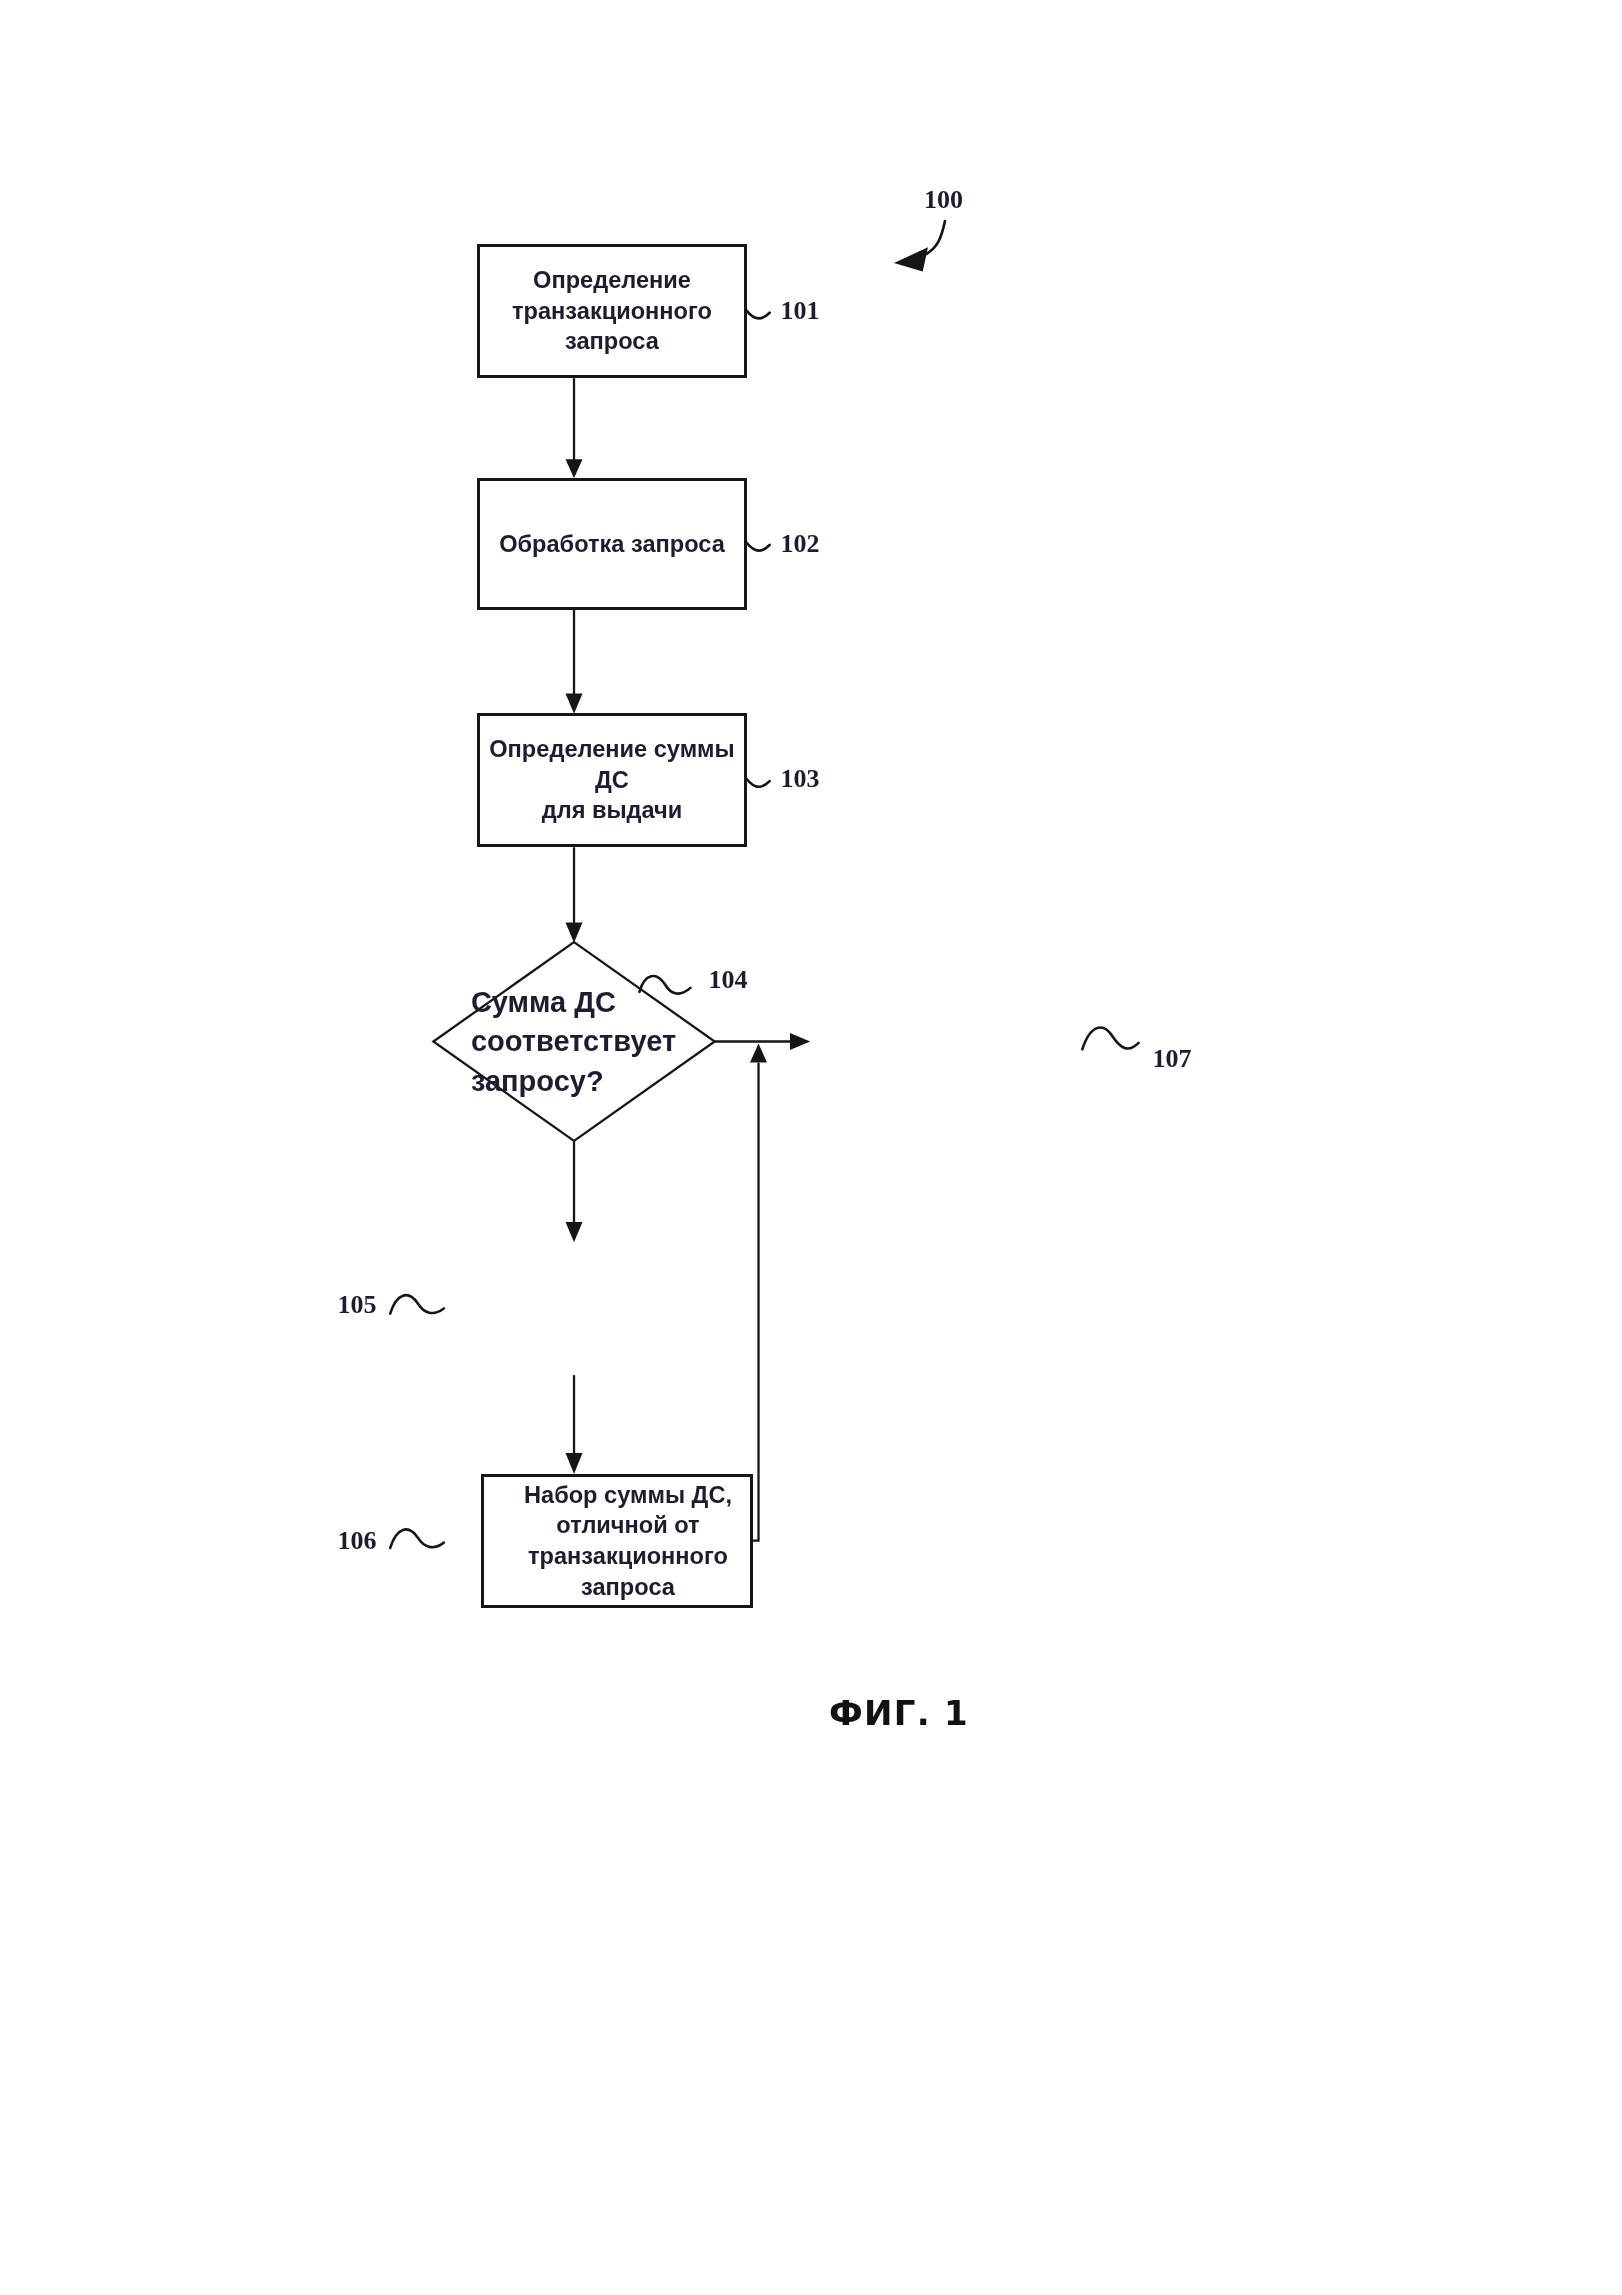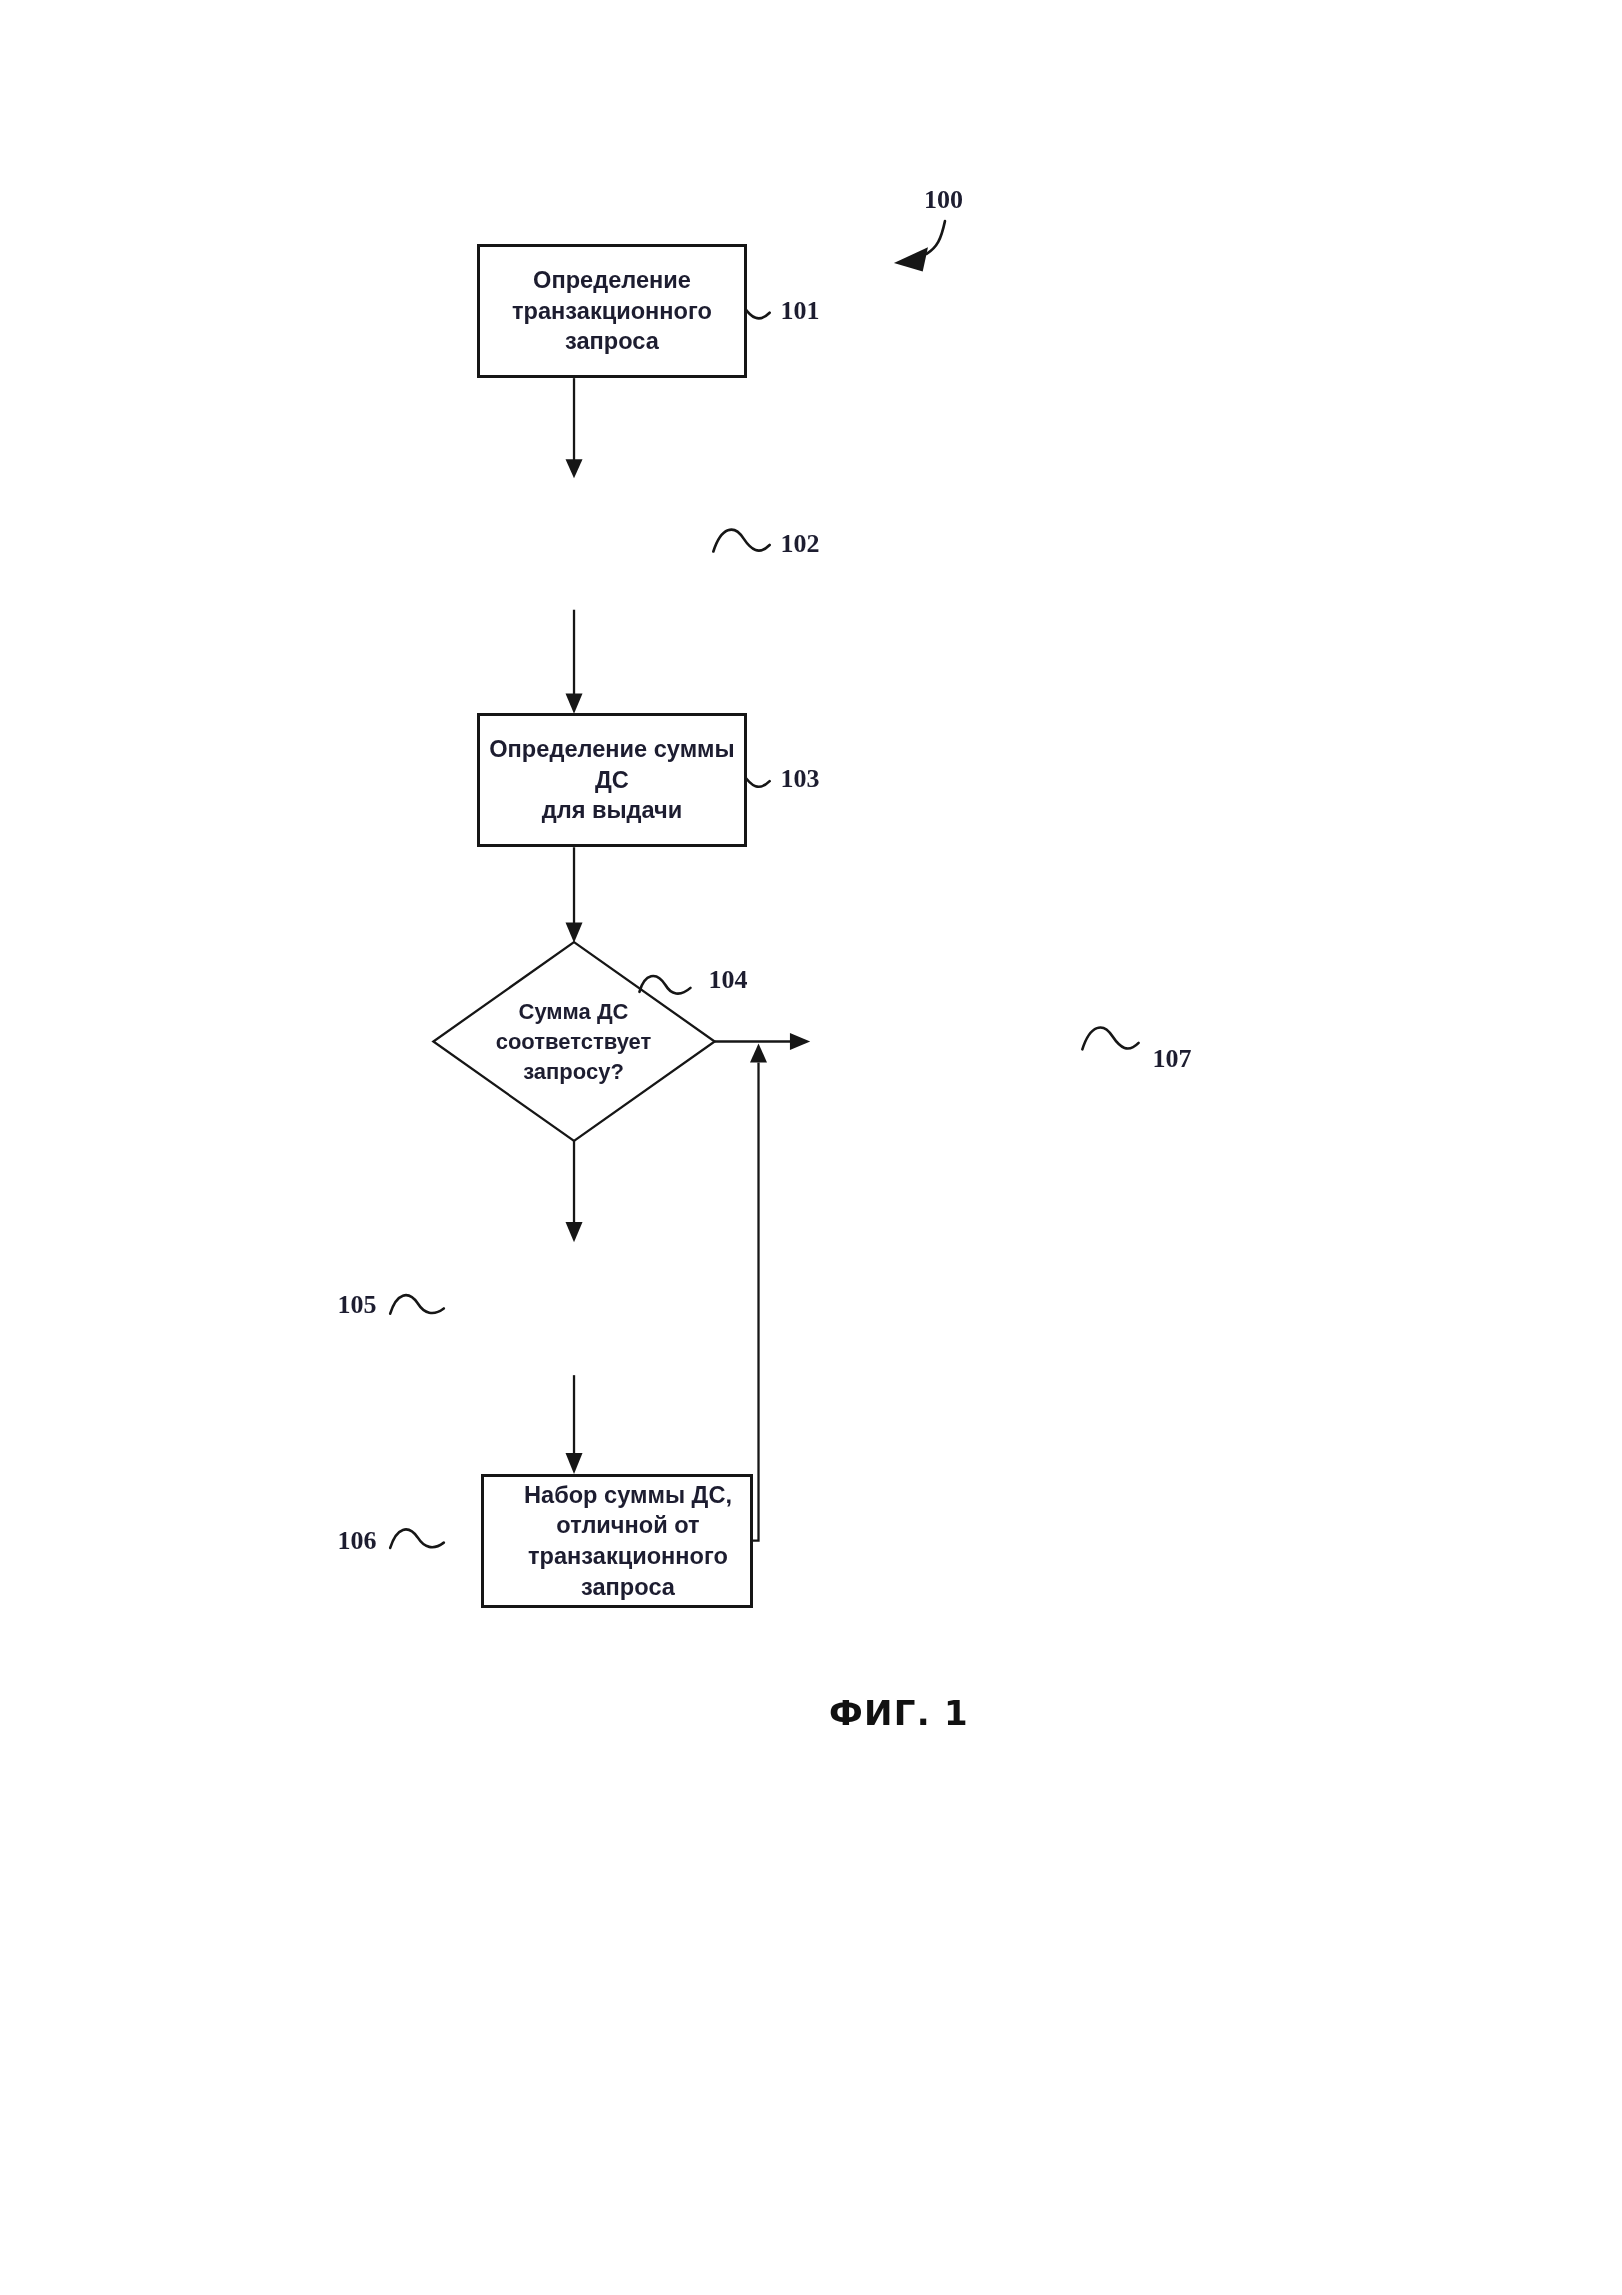--- a/index.html
+++ b/index.html
@@ -36,24 +36,23 @@
     color:var(--ink);
     font-weight:bold;
     font-size:23.6px;
     line-height:1.3;
     white-space:pre-line;
     margin-left:35px;
   }
   .dtext{
     position:absolute;
     display:flex;align-items:center;justify-content:center;
-    text-align:center;
     color:var(--ink);
     font-weight:bold;
-    font-size:22px;
+    font-size:29px;
     line-height:1.35;
     white-space:pre-line;
     background:transparent;
   }
   .ref{
     position:absolute;
     font-family:"Liberation Serif", serif;
     font-weight:bold;
     font-size:26px;
     color:var(--ink);
@@ -111,20 +110,21 @@
     <path class="sq" d="M1444,338 C1438,366 1432,378 1416,388"></path>
     <polygon class="ah" points="1366,402 1418,378 1410,415"></polygon>
   </svg>
 
   <div class="ref" style="left:911px;top:185px;width:65px;">100</div>
 
   <div class="pbox" style="left:442px;top:244px;width:270px;height:134px;">Определение
 транзакционного
 запроса</div>
 
+  <div class="pbox" style="left:442px;top:478px;width:270px;height:132px;">Обработка запроса</div>
 
   <div class="pbox" style="left:442px;top:713px;width:270px;height:134px;">Определение суммы ДС
 для выдачи</div>
 
   <div class="dtext" style="left:469px;top:957px;width:209px;height:170px;">Сумма ДС
 соответствует
 запросу?</div>
 
 
 

